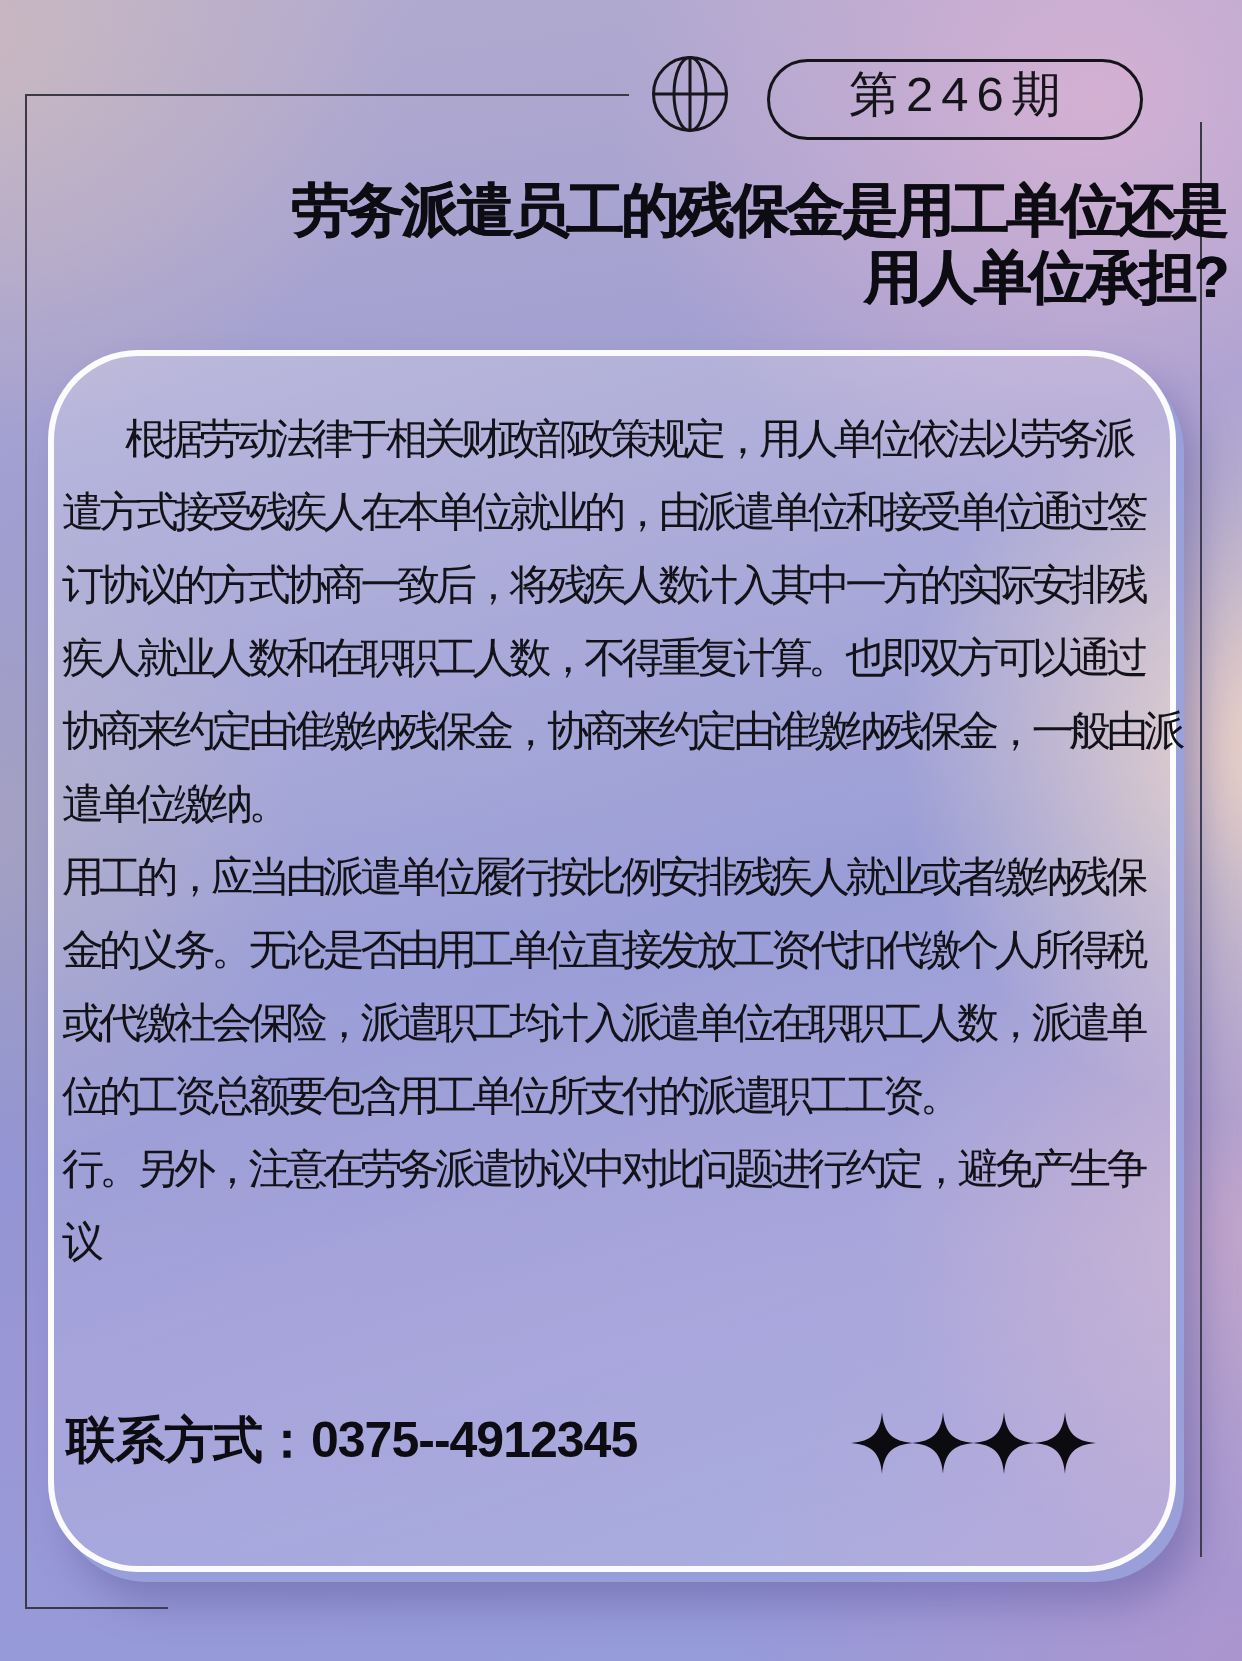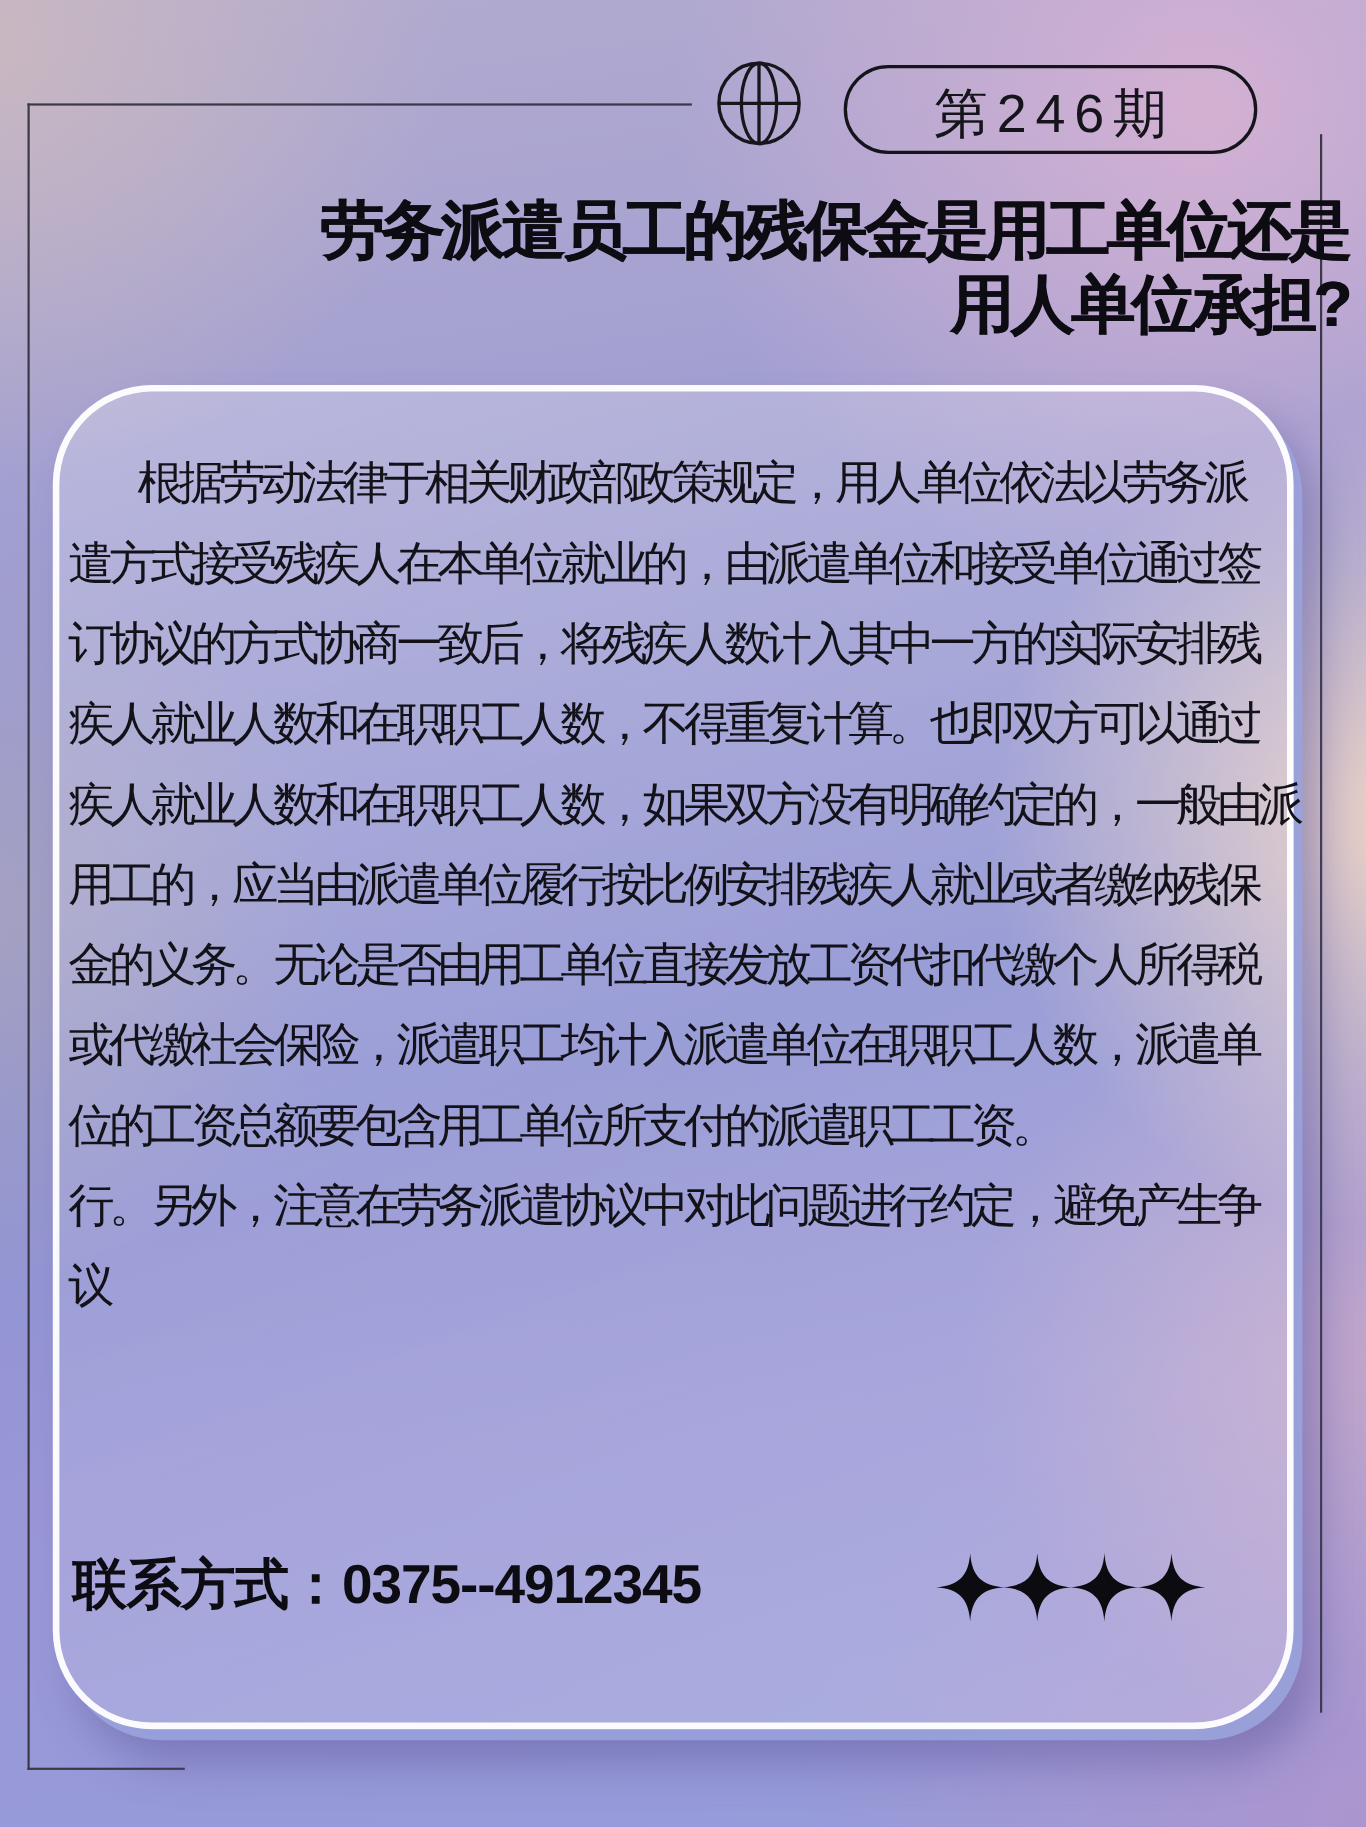--- a/index.html
+++ b/index.html
@@ -25,21 +25,21 @@
   .frame-bottom{left:25px;top:1607px;width:143px;height:2px;}
   .frame-right {left:1200px;top:122px;width:2px;height:1435px;}
 
   
   .globe{position:absolute;left:650px;top:54px;width:80px;height:80px;}
 
   
   .badge{
     position:absolute;left:767px;top:59px;width:376px;height:81px;
     border:3.5px solid #15141b;border-radius:42px;
-    display:flex;align-items:flex-end;justify-content:center;
+    display:flex;align-items:flex-start;justify-content:center;
     box-sizing:border-box;
   }
   .badge-label{font-size:49px;font-weight:500;letter-spacing:8px;padding-left:8px;}
 
   
   .title{
     position:absolute;left:16px;top:176px;width:1210px;
     text-align:right;font-weight:700;font-size:58px;line-height:67px;
     letter-spacing:-3px;color:#0d0c12;
     text-shadow:1px 0 0 #0d0c12;
@@ -102,21 +102,22 @@
     <div>用人单位承担?</div>
   </div>
 
   <div class="card"></div>
 
   <div class="body-text">
     <div class="bline indent">根据劳动法律于相关财政部政策规定，用人单位依法以劳务派</div>
     <div class="bline">遣方式接受残疾人在本单位就业的，由派遣单位和接受单位通过签</div>
     <div class="bline">订协议的方式协商一致后，将残疾人数计入其中一方的实际安排残</div>
     <div class="bline">疾人就业人数和在职职工人数，不得重复计算。也即双方可以通过</div>
-    <div class="bline">疾人就业人数和在职职工人数，如果双方没有明确约定的，一般由派</div>
+    <div class="bline">协商来约定由谁缴纳残保金，协商来约定由谁缴纳残保金，一般由派</div>
+    <div class="bline">遣单位缴纳。</div>
     <div class="bline">用工的，应当由派遣单位履行按比例安排残疾人就业或者缴纳残保</div>
     <div class="bline">金的义务。无论是否由用工单位直接发放工资代扣代缴个人所得税</div>
     <div class="bline">或代缴社会保险，派遣职工均计入派遣单位在职职工人数，派遣单</div>
     <div class="bline">位的工资总额要包含用工单位所支付的派遣职工工资。</div>
     <div class="bline">行。另外，注意在劳务派遣协议中对此问题进行约定，避免产生争</div>
     <div class="bline">议</div>
   </div>
 
   <div class="contact">联系方式：0375--4912345</div>
 

